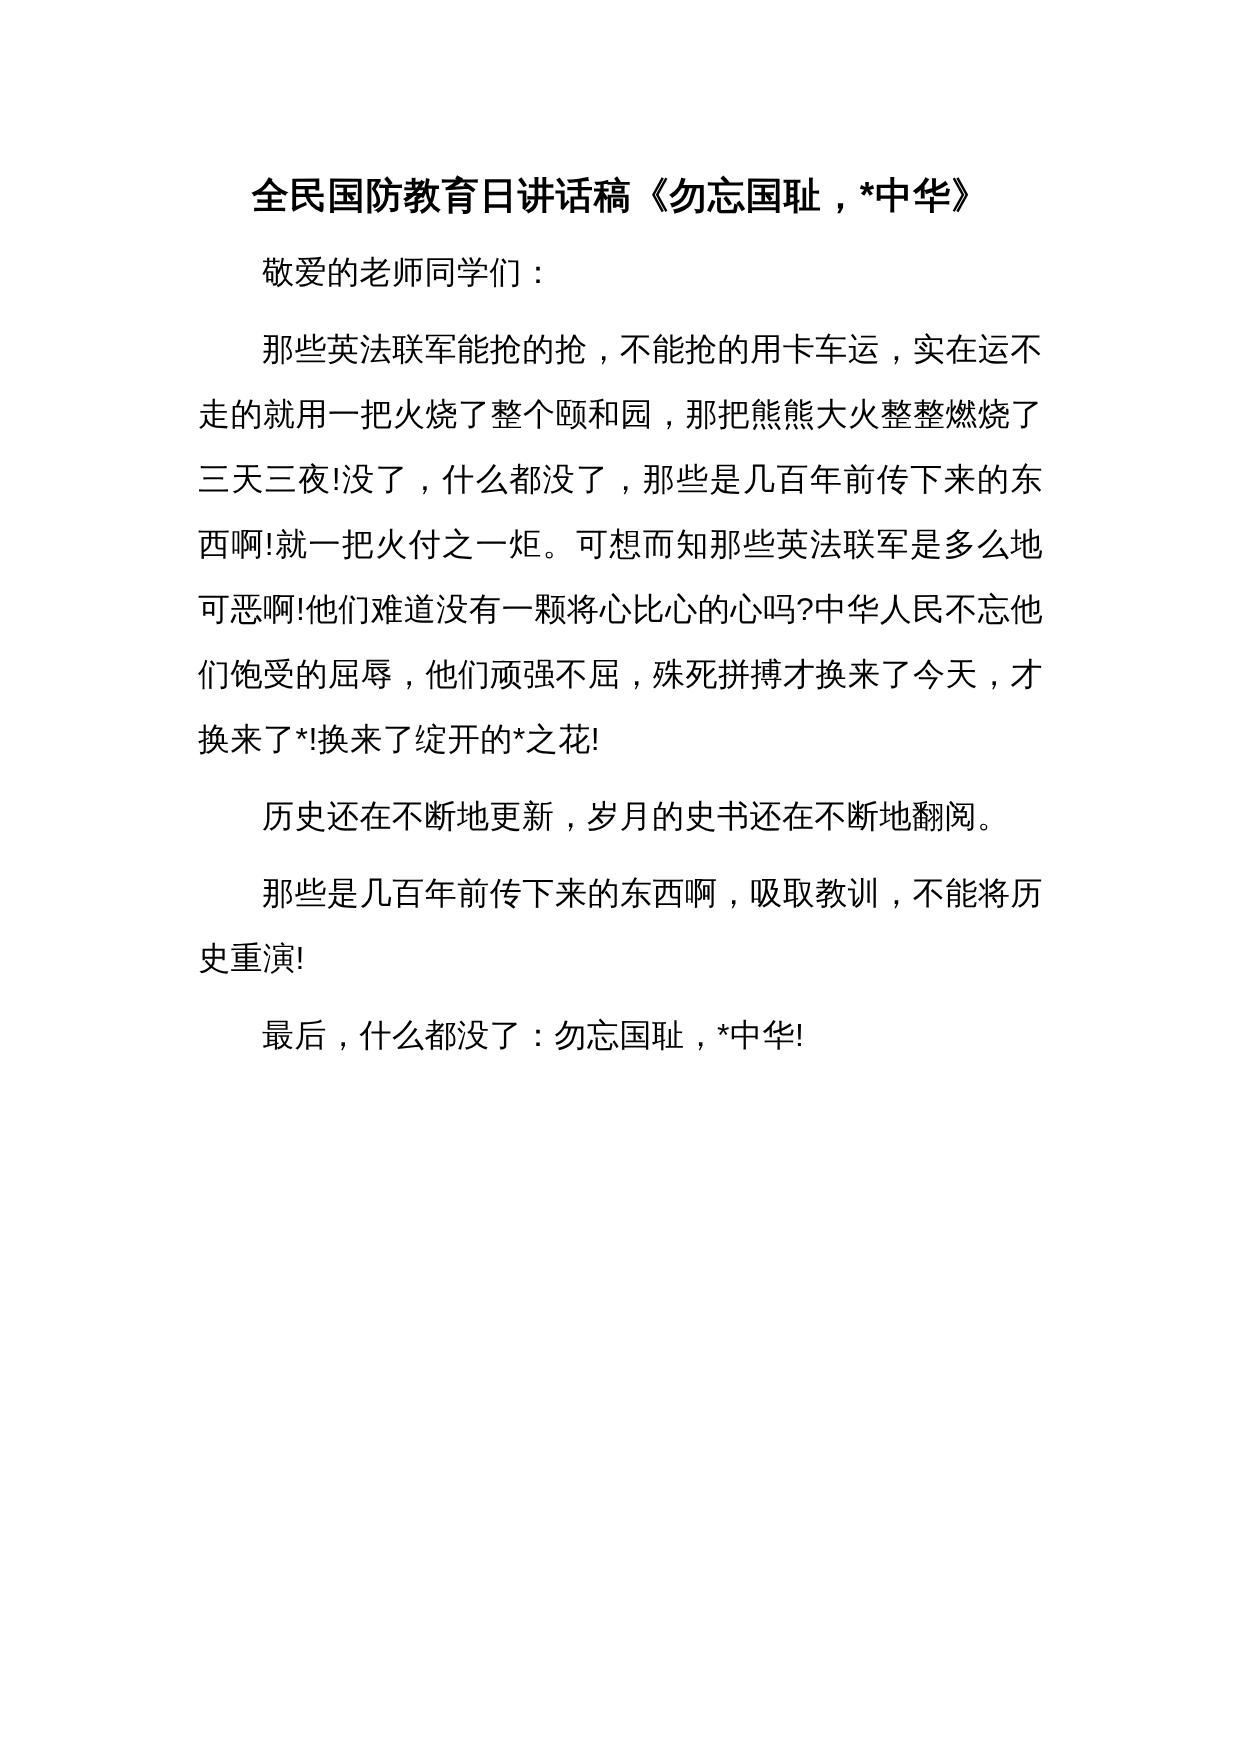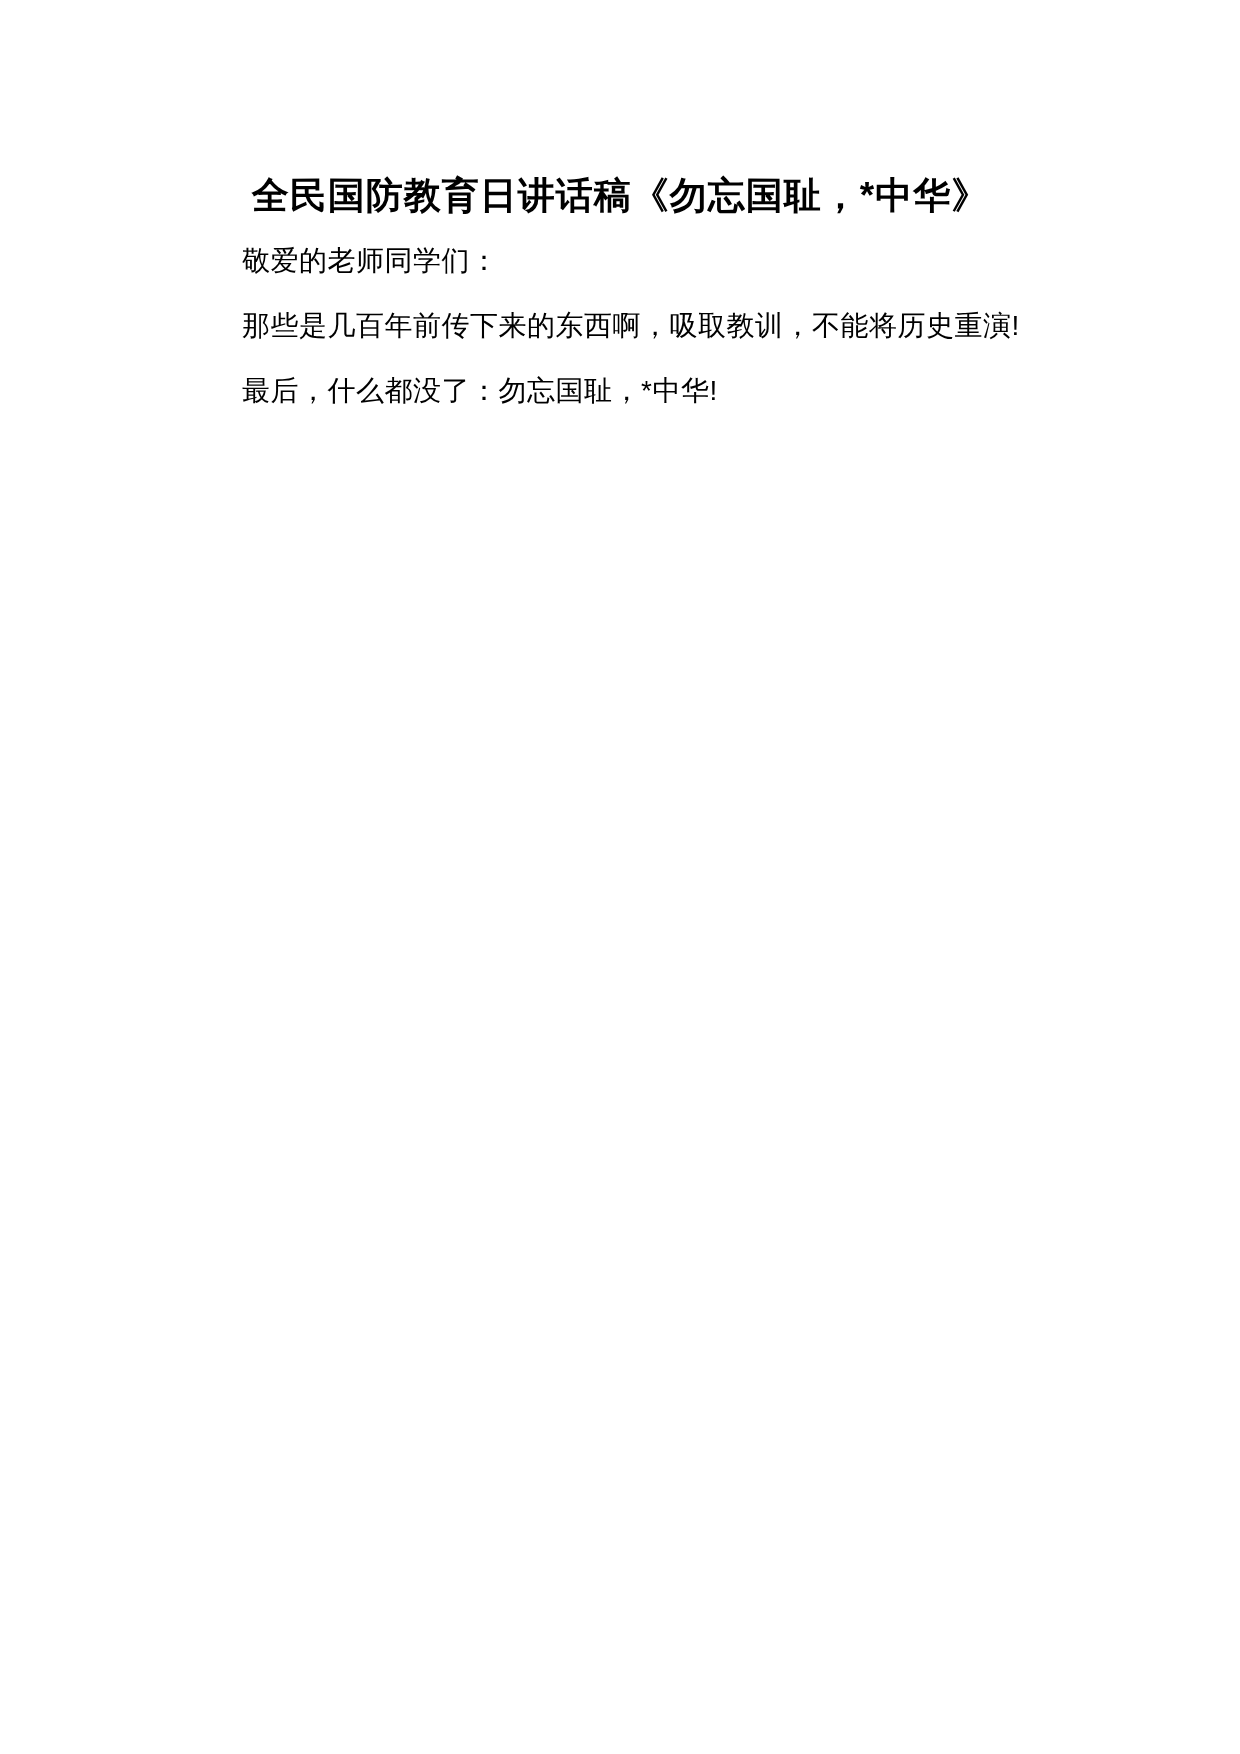--- a/index.html
+++ b/index.html
@@ -23,38 +23,40 @@
   }
   .doc-title {
     font-size: 37px;
     font-weight: bold;
     text-align: center;
     line-height: 65px;
     letter-spacing: 1px;
     white-space: nowrap;
   }
   .para {
-    margin: 0;
-    font-size: 28px;
+    margin: 12px;
+    font-size: 32px;
     line-height: 65px;
     text-align: justify;
     text-indent: 2em;
     letter-spacing: 0.5px;
     word-break: break-all;
   }
 </style>
 </head>
 <body>
 
 <div class="page">
   <div class="doc-title">全民国防教育日讲话稿《勿忘国耻，*中华》</div>
 
   <p class="para">敬爱的老师同学们：</p>
 
 
 
+  <p class="para">那些英法联军能抢的抢，不能抢的用卡车运，实在运不走的就用一把火烧了整个颐和园，那把熊熊大火整整燃烧了三天三夜!没了，什么都没了，那些是几百年前传下来的东西啊!就一把火付之一炬。可想而知那些英法联军是多么地可恶啊!他们难道没有一颗将心比心的心吗?中华人民不忘他们饱受的屈辱，他们顽强不屈，殊死拼搏才换来了今天，才换来了*!换来了绽开的*之花!</p>
 
+  <p class="para">历史还在不断地更新，岁月的史书还在不断地翻阅。</p>
 
 
   <p class="para">那些是几百年前传下来的东西啊，吸取教训，不能将历史重演!</p>
 
   <p class="para">最后，什么都没了：勿忘国耻，*中华!</p>
 </div>
 
 </body></html>

